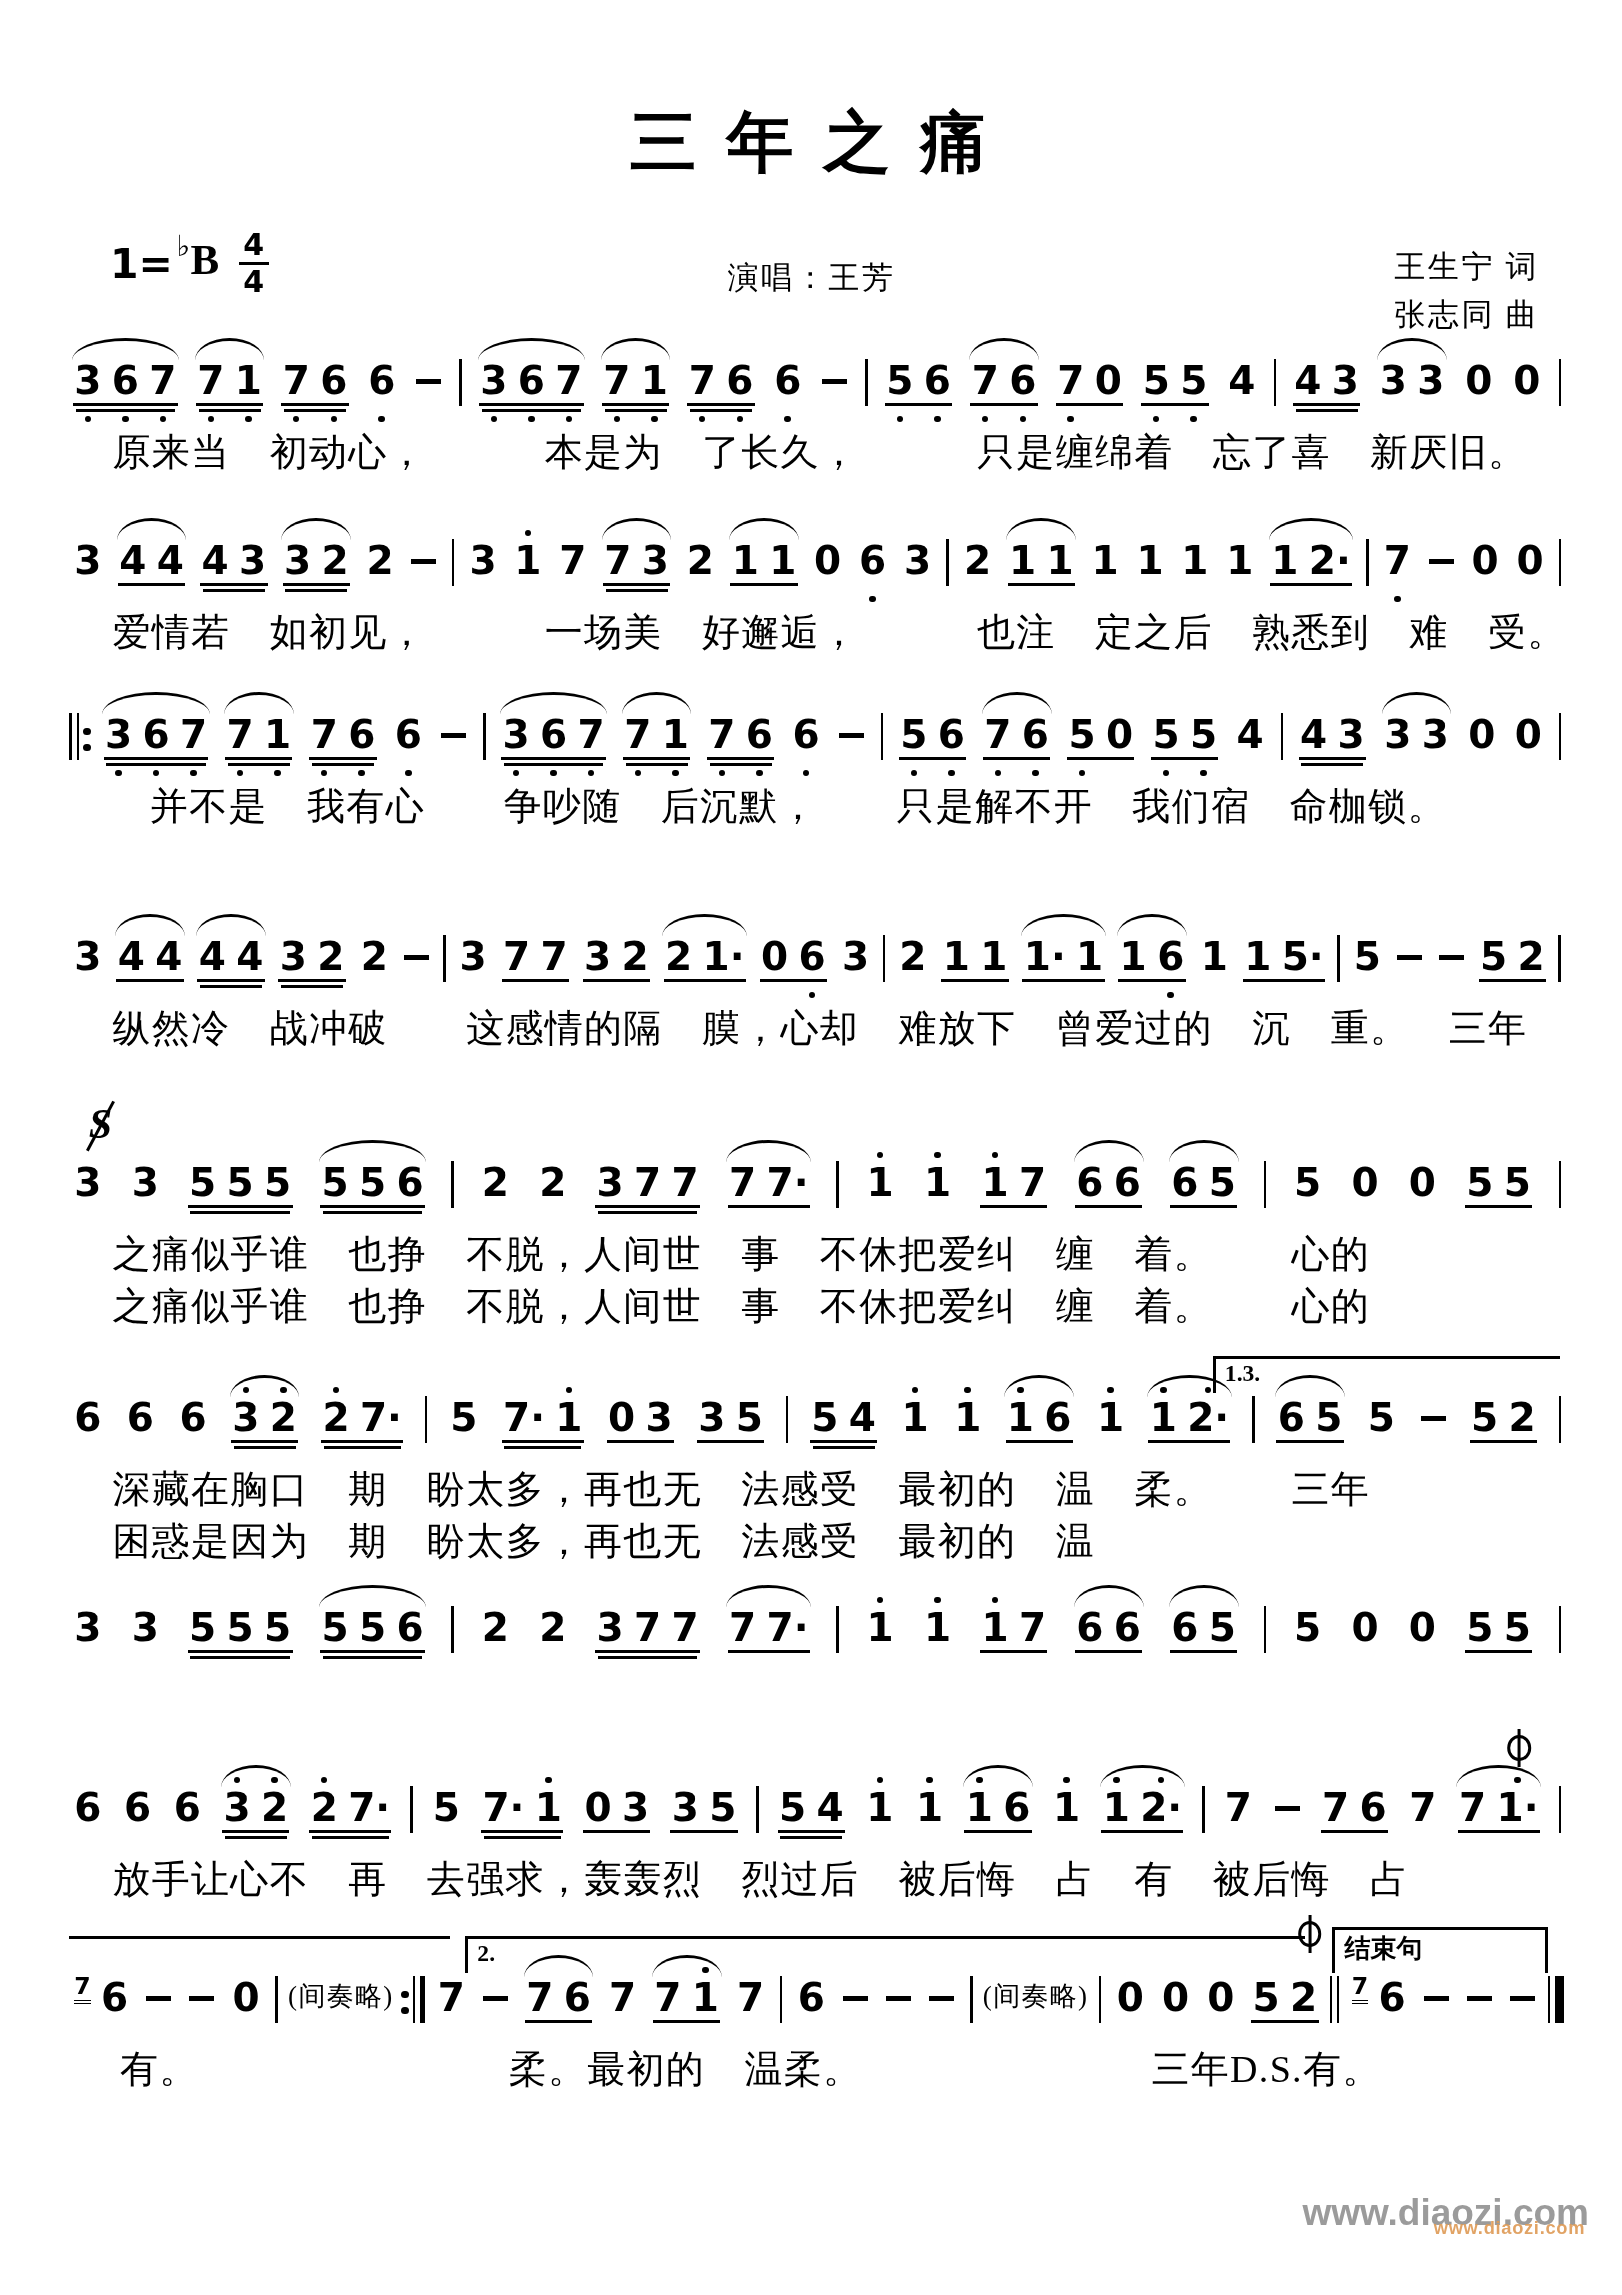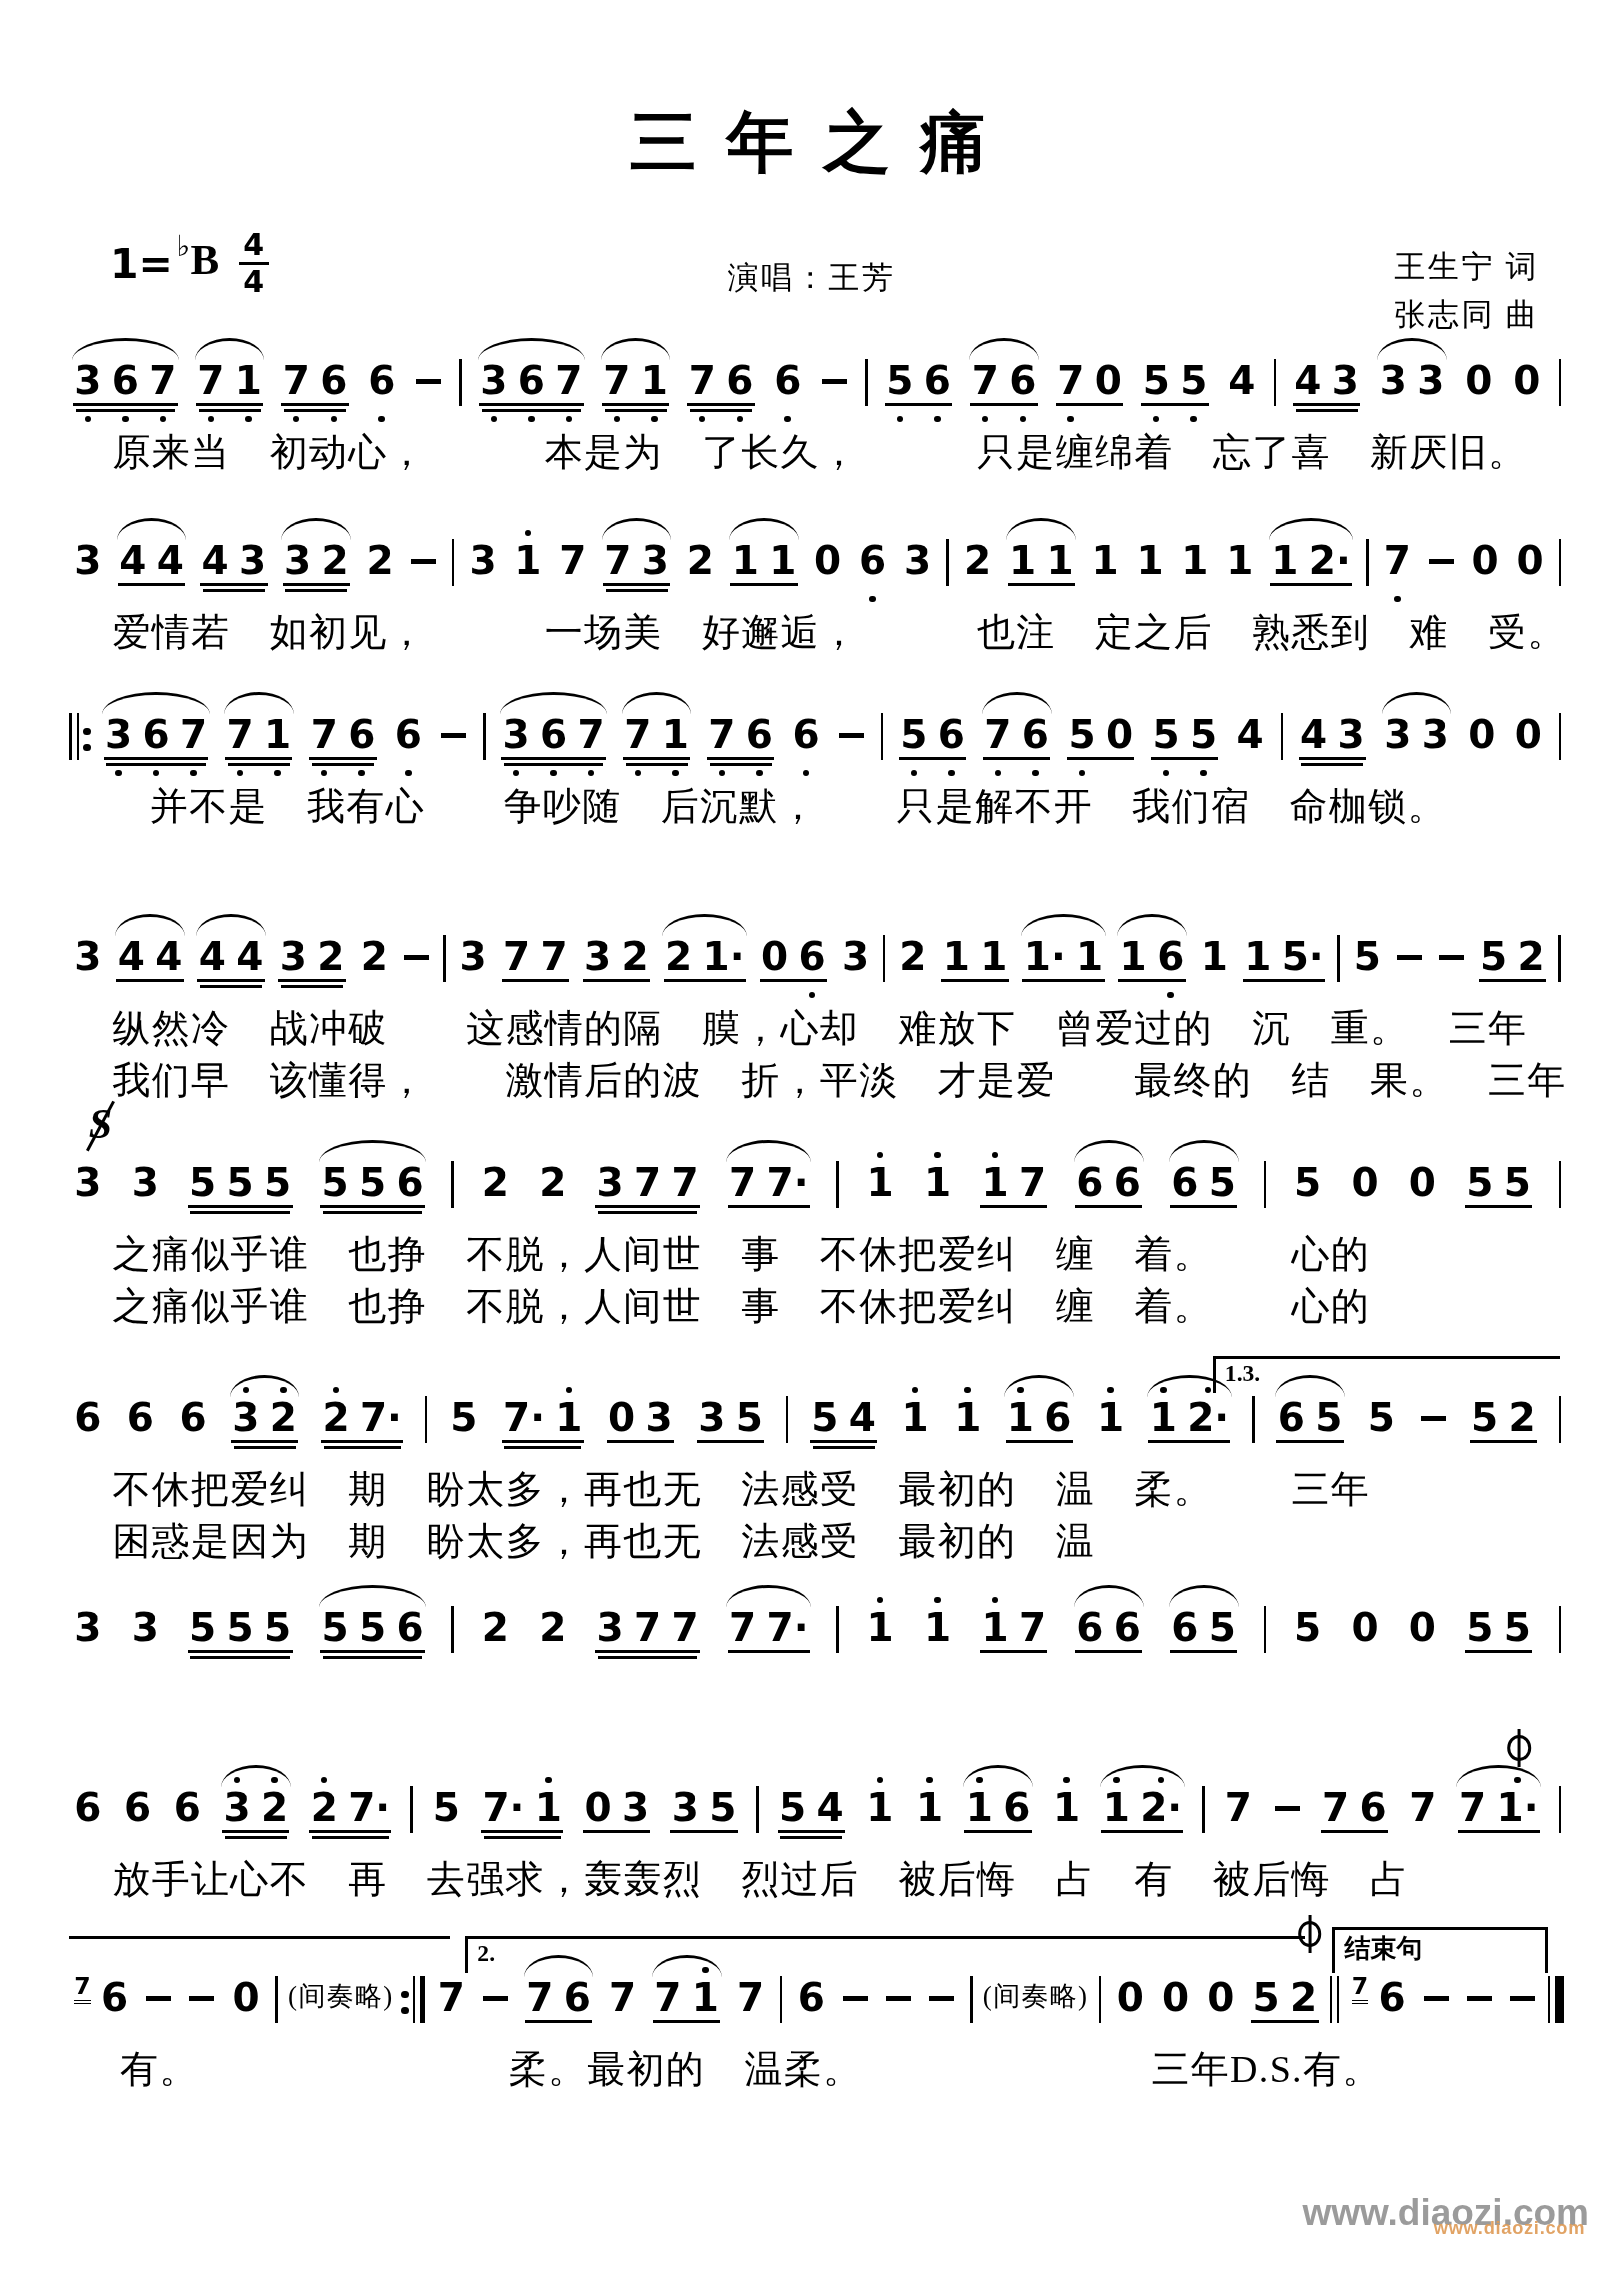--- a/index.html
+++ b/index.html
@@ -1255,23 +1255,20 @@
               <span class="dg">2</span>
               <span class="gap"></span>
               <span class="ld"></span>
             </span>
           </span>
           <span class="bar"></span>
         </div>
         <div class="lyr">
           <span class="lspan" style="left: 0.5%;">纵然冷　战冲破　　这感情的隔　膜，心却　难放下　曾爱过的　沉　重。　三年</span>
         </div>
-        <div class="lyr">
-          <span class="lspan" style="left: 0.5%;">我们早　该懂得，　　激情后的波　折，平淡　才是爱　　最终的　结　果。　三年</span>
-        </div>
       </div>
       <div class="system" style="top: 1142px;">
         <div class="segno" style="left: 0.8%; top: -41px;">
           <span class="sS">S</span>
           <span class="sln"></span>
           <span class="sd1"><span class="dot"></span></span>
           <span class="sd2"><span class="dot"></span></span>
         </div>
         <div class="notes">
           <span class="grp">
@@ -1738,21 +1735,21 @@
             <span class="tok">
               <span class="hd"></span>
               <span class="dg">2</span>
               <span class="gap"></span>
               <span class="ld"></span>
             </span>
           </span>
           <span class="bar"></span>
         </div>
         <div class="lyr">
-          <span class="lspan" style="left: 0.5%;">不休把爱纠　期　盼太多，再也无　法感受　最初的　温　柔。　　三年</span>
+          <span class="lspan" style="left: 0.5%;">深藏在胸口　期　盼太多，再也无　法感受　最初的　温　柔。　　三年</span>
         </div>
         <div class="lyr">
           <span class="lspan" style="left: 0.5%;">困惑是因为　期　盼太多，再也无　法感受　最初的　温</span>
         </div>
       </div>
       <div class="system" style="top: 1587px;">
         <div class="notes">
           <span class="grp">
             <span class="tok">
               <span class="hd"></span>

